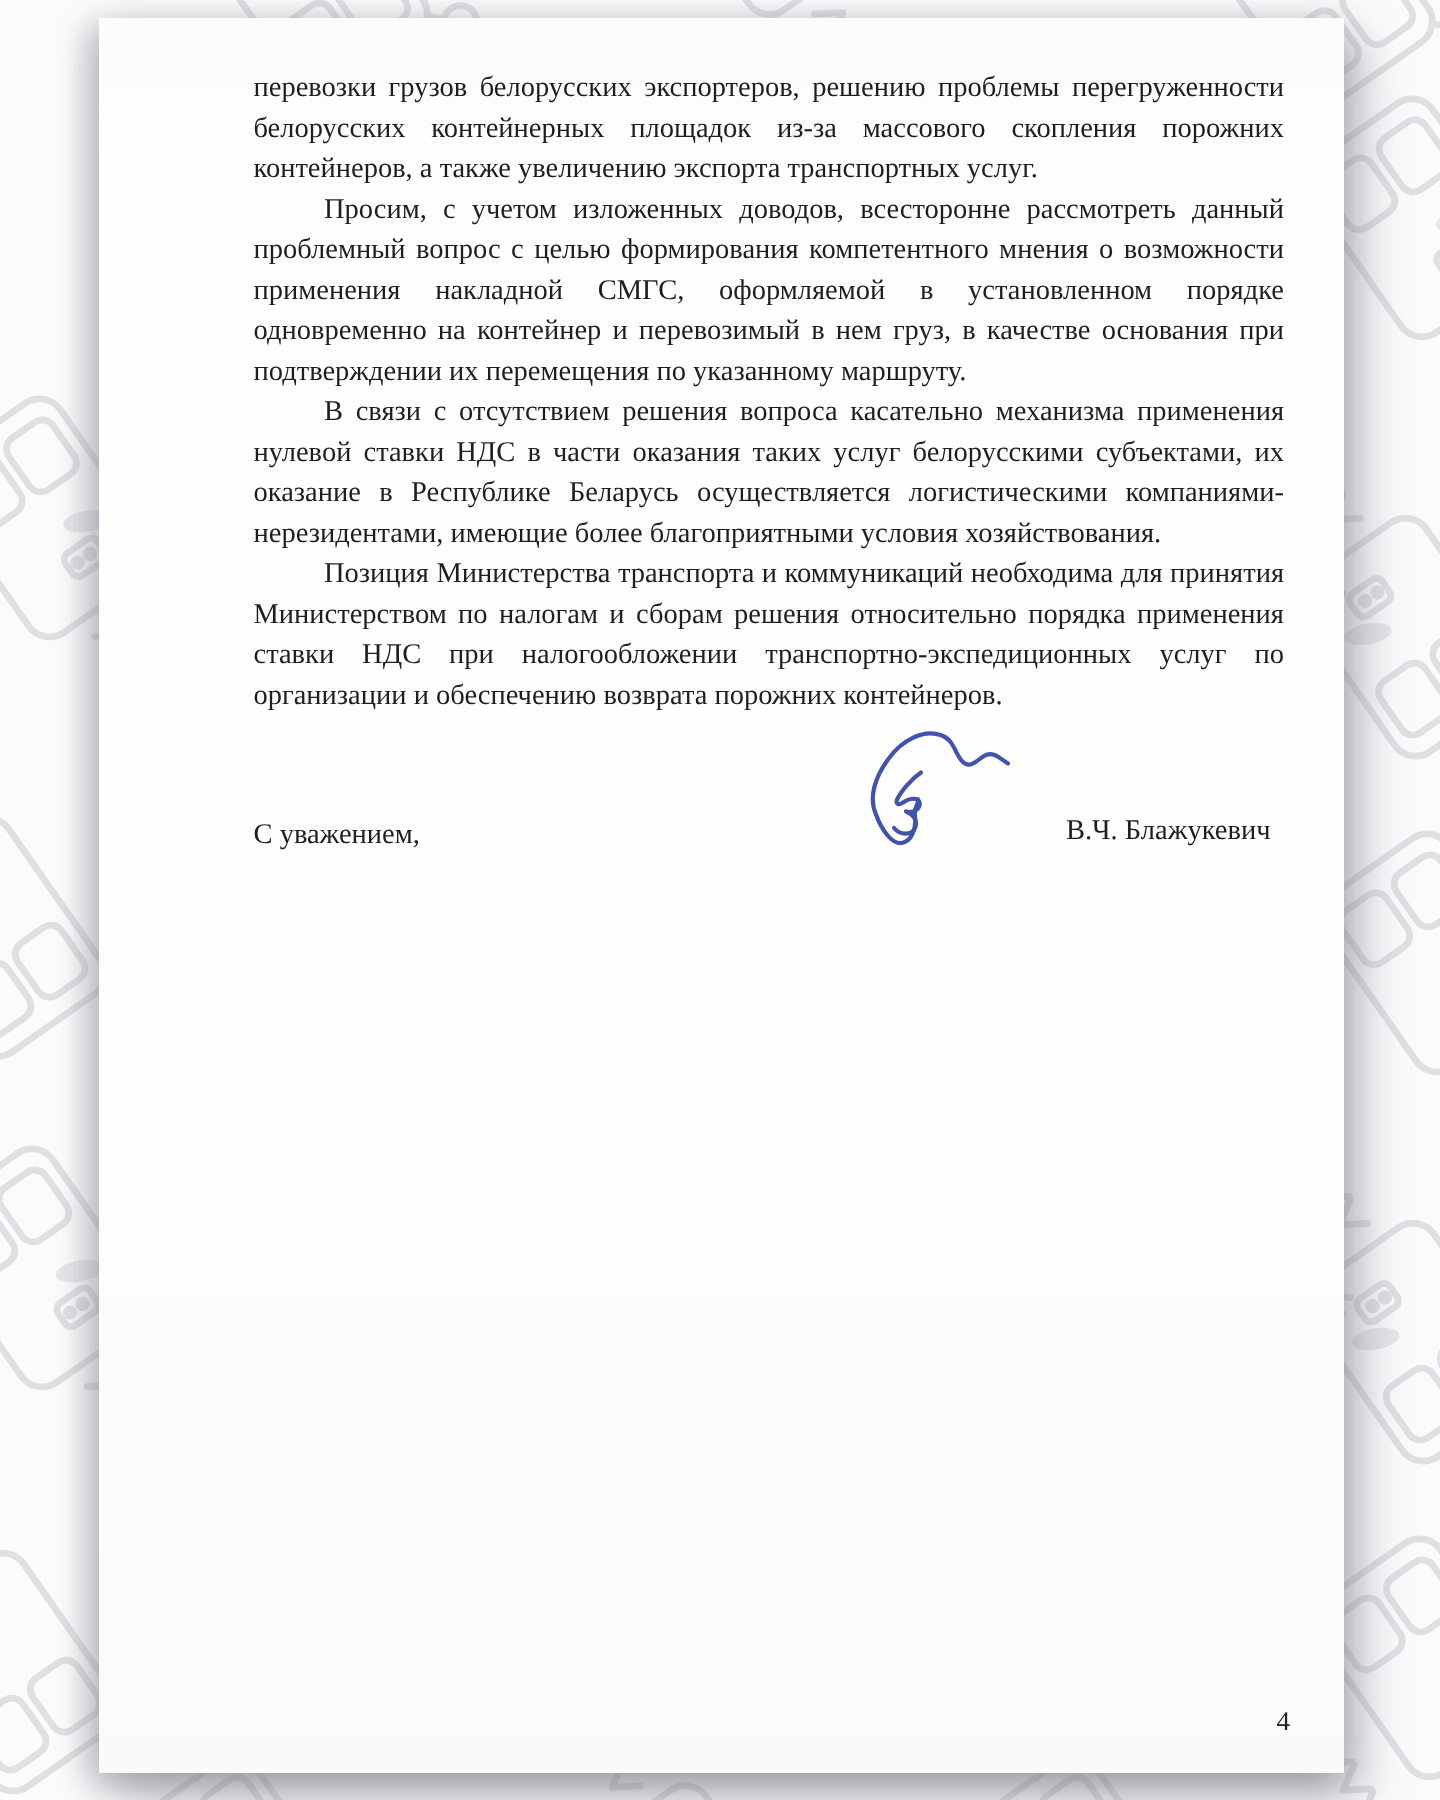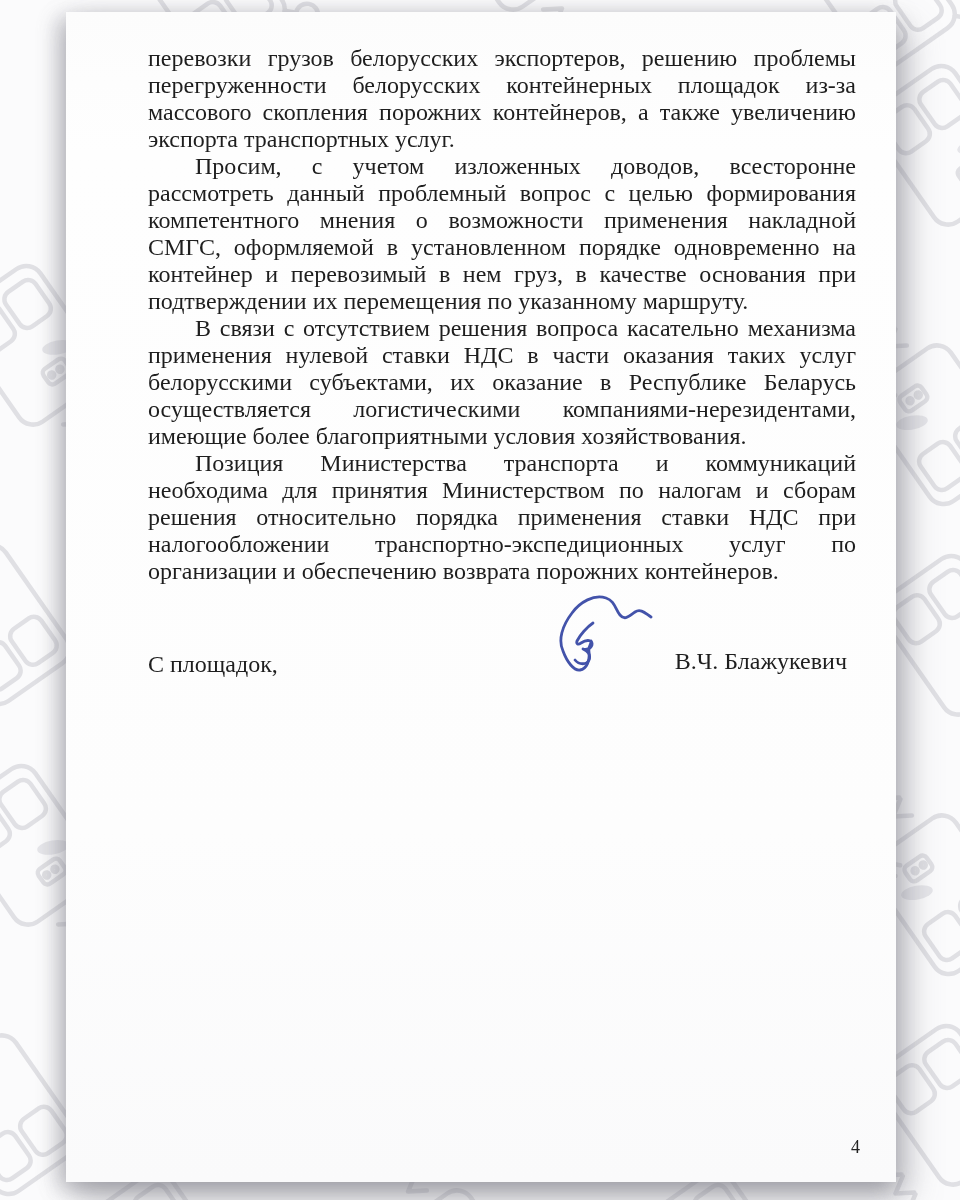--- a/index.html
+++ b/index.html
@@ -19,22 +19,22 @@
     position: absolute;
     left: 66px; top: 12px;
     width: 830px; height: 1170px;
     background: linear-gradient(180deg, #fcfcfc 0%, #fefefe 12%, #fdfdfd 70%, #fafafb 100%);
     box-shadow:
       0 8px 24px rgba(115,115,125,0.45),
       -10px 6px 18px rgba(140,140,150,0.28),
       14px 16px 30px rgba(120,120,132,0.35);
   }
   .content {
-    padding: 33px 40px 0 82px;
-    font-size: 24px;
+    padding: 33px 40px 0 103px;
+    font-size: 19px;
     line-height: 27px;
     color: #1e1e1e;
     text-align: justify;
   }
   .content p { text-indent: 47px; hyphens: none; }
   .content p.continuation { text-indent: 0; }
   .closing {
     position: relative;
     margin-top: 34px;
     display: flex;
@@ -99,21 +99,21 @@
 
 <div class="paper">
   <div class="content">
     <p class="continuation">перевозки грузов белорусских экспортеров, решению проблемы перегруженности белорусских контейнерных площадок из-за массового скопления порожних контейнеров, а также увеличению экспорта транспортных услуг.</p>
     <p>Просим, с учетом изложенных доводов, всесторонне рассмотреть данный проблемный вопрос с целью формирования компетентного мнения о возможности применения накладной СМГС, оформляемой в установленном порядке одновременно на контейнер и перевозимый в нем груз, в качестве основания при подтверждении их перемещения по указанному маршруту.</p>
     <p>В связи с отсутствием решения вопроса касательно механизма применения нулевой ставки НДС в части оказания таких услуг белорусскими субъектами, их оказание в Республике Беларусь осуществляется логистическими компаниями-нерезидентами, имеющие более благоприятными условия хозяйствования.</p>
     <p>Позиция Министерства транспорта и коммуникаций необходима для принятия Министерством по налогам и сборам решения относительно порядка применения ставки НДС при налогообложении транспортно-экспедиционных услуг по организации и обеспечению возврата порожних контейнеров.</p>
 
     <div class="closing">
       <div class="closing-left">
-        <div>С площадок,</div>
+        <div>С уважением,</div>
       </div>
 
       <svg class="signature-svg" viewBox="0 0 100 80" xmlns="http://www.w3.org/2000/svg" aria-hidden="true">
         <g fill="none" stroke="#3a4aa6" stroke-width="2.8" stroke-linecap="round" stroke-linejoin="round" opacity="0.95">
           <path d="M 95 23
                    C 90 20 85 14 79 18
                    C 73 22 69 27 64 21
                    C 59 15 59 7 50 4
                    C 38 0 24 8 16 19
                    C 6 32 2 46 7 57

